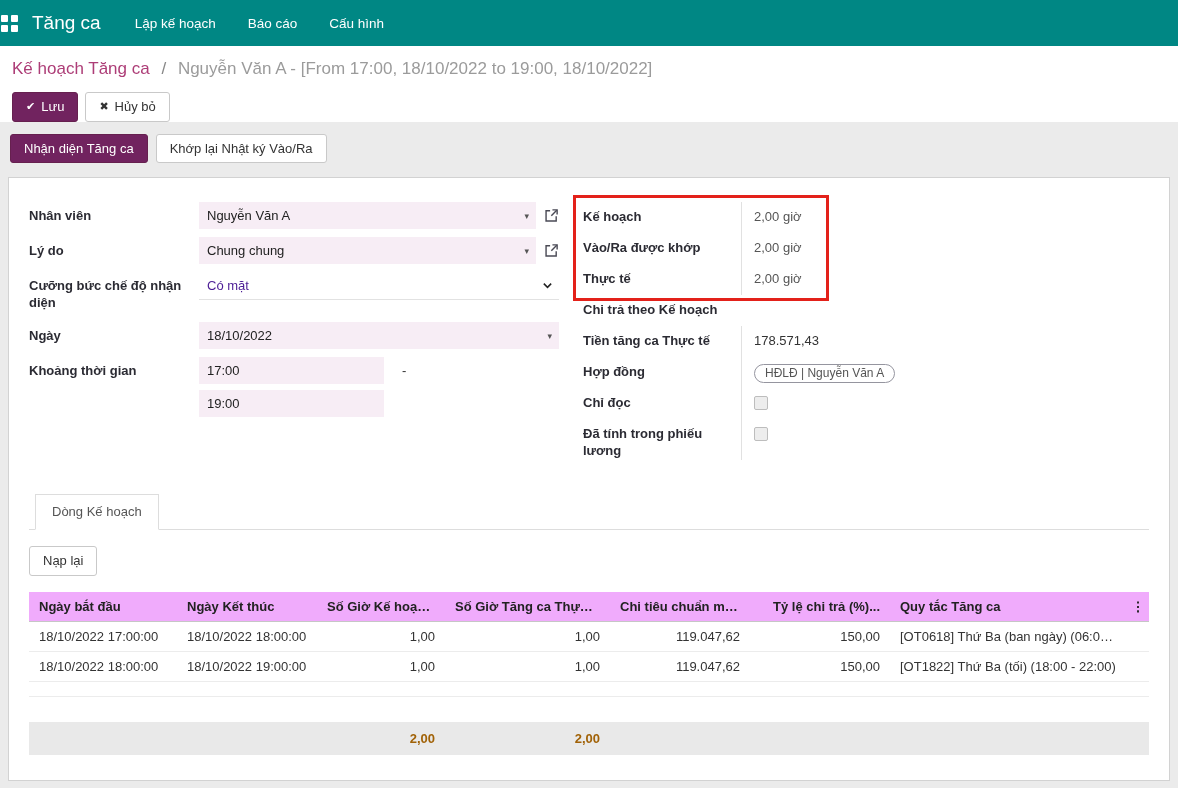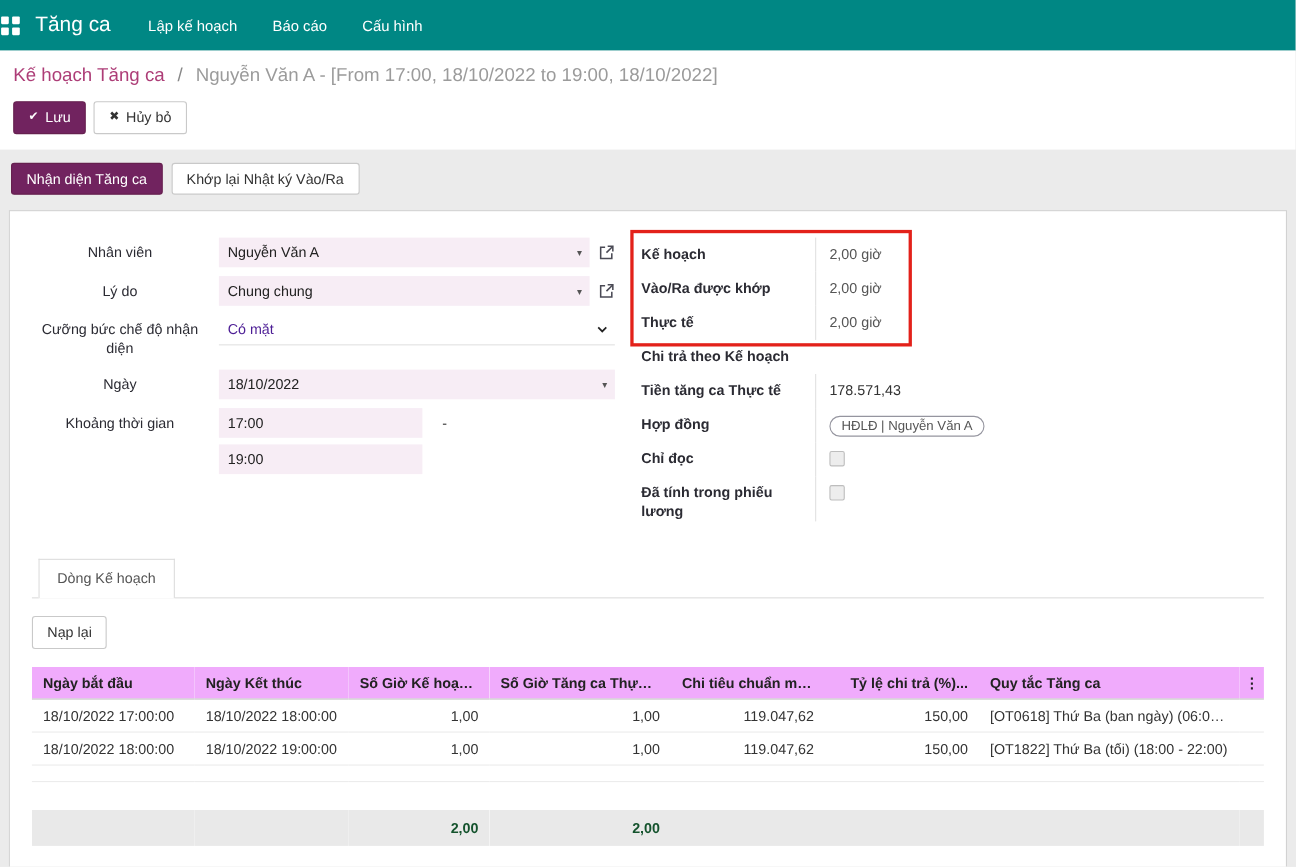--- a/index.html
+++ b/index.html
@@ -10,41 +10,41 @@
   }
 
   
   .topbar { height:46px; background:#008784; display:flex; align-items:center; padding:0 1px; }
   .apps-icon { width:17px; height:17px; display:grid; grid-template-columns:1fr 1fr; grid-template-rows:1fr 1fr; gap:3px; margin-right:14px; cursor:pointer; flex:none; }
   .apps-icon span { background:#fff; border-radius:1px; }
   .brand { color:#fff; font-size:19px; margin-right:34px; cursor:pointer; }
   .topmenu { color:#fff; font-size:13.5px; margin-right:32px; cursor:pointer; text-decoration:none; }
 
   
-  .control { background:#fff; padding:12px 12px 14px; }
+  .control { background:#fff; padding:12px 12px 0; }
   .breadcrumb { font-size:17px; line-height:1.3; }
   .bc-parent { color:#ad3d77; cursor:pointer; }
   .bc-sep { color:#888; margin:0 7px; }
   .bc-current { color:#9b9b9b; }
   .btnrow { margin-top:12px; display:flex; gap:7px; }
   .btn { font-family:inherit; font-size:13px; padding:6px 13px; border-radius:3px; border:1px solid transparent; cursor:pointer; line-height:1.2; display:inline-flex; align-items:center; gap:6px; }
   .btn-primary { background:#71235f; color:#fff; border-color:#66204f; }
   .btn-default { background:#fff; color:#333; border-color:#c9c9c9; }
   .btn .ic { font-size:11px; }
 
   
   .page { padding:12px 8px 0; }
   .statusrow { display:flex; gap:8px; margin:0 2px 14px; }
   .sheet { background:#fff; border:1px solid #d2d2d2; padding:24px 20px 0; height:604px; position:relative; }
 
   
   .oform { display:flex; }
   .col-left { width:540px; flex:none; }
   .lrow { display:flex; margin-bottom:8px; min-height:27px; }
-  .llabel { width:170px; flex:none; font-size:13px; font-weight:normal; color:#2b2b33; padding:6px 10px 0 0; line-height:1.3;text-align:center; }
+  .llabel { width:170px; flex:none; font-size:13px; font-weight:bold; color:#2b2b33; padding:6px 10px 0 0; line-height:1.3; }
   .lfield { width:360px; flex:none; }
   .fieldline { display:flex; align-items:center; gap:8px; }
   .textinp { position:relative; width:360px; background:#f7edf5; font-size:13px; color:#222; padding:6px 22px 6px 8px; cursor:pointer; }
   .timeinp { position:relative; width:185px; background:#f7edf5; font-size:13px; color:#222; padding:6px 8px; cursor:text; }
   .caret { position:absolute; right:7px; top:9px; font-size:9px; color:#555; }
   .selectinp { position:relative; width:360px; background:#fff; border-bottom:1px solid #e2e2e2; font-size:13px; color:#4c1d95; padding:6px 22px 6px 8px; cursor:pointer; }
   .chev { position:absolute; right:6px; top:8px; width:11px; height:11px; }
   .extlink { width:15px; height:15px; flex:none; cursor:pointer; }
   .dash { color:#333; font-size:13px; margin-left:10px; }
   .t2 { margin-top:6px; }
@@ -65,21 +65,21 @@
   .tab-item { display:inline-block; background:#fff; border:1px solid #ddd; border-bottom:1px solid #fff; margin-bottom:-1px; padding:9px 16px 10px; font-size:13px; color:#555; cursor:pointer; }
   .listarea { padding-top:16px; }
   .reload { margin-bottom:16px;justify-content:center; }
   table.olist { width:100%; border-collapse:collapse; table-layout:fixed; font-size:13px; }
   .olist th { background:#f0abfc; text-align:left; font-weight:bold; color:#222; padding:7px 10px; border-bottom:1px solid #c6c6c6; white-space:nowrap; overflow:hidden; text-overflow:ellipsis; cursor:pointer;margin-top:19px; }
   .olist th.num, .olist td.num { text-align:right; }
   .olist th.kebab { text-align:center; padding:7px 2px; cursor:pointer; }
   .olist td { padding:7px 10px; border-bottom:1px solid #ececec; color:#333; white-space:nowrap; overflow:hidden; text-overflow:ellipsis; cursor:pointer; }
   .row-empty td { height:15px; }
   .row-spacer td { height:26px; border-bottom:none; background:#fff; }
-  .row-total td { background:#e9e9e9; font-weight:bold; color:#14532d; padding:9px 10px; border-bottom:none; white-space:nowrap; }
+  .row-total td { background:#e9e9e9; font-weight:bold; color:#a16207; padding:9px 10px; border-bottom:none; white-space:nowrap; }
 </style>
 </head>
 <body>
 
 <div class="screen">
 
   <nav class="topbar">
     <div class="apps-icon">
       <span></span>
         <span></span>

